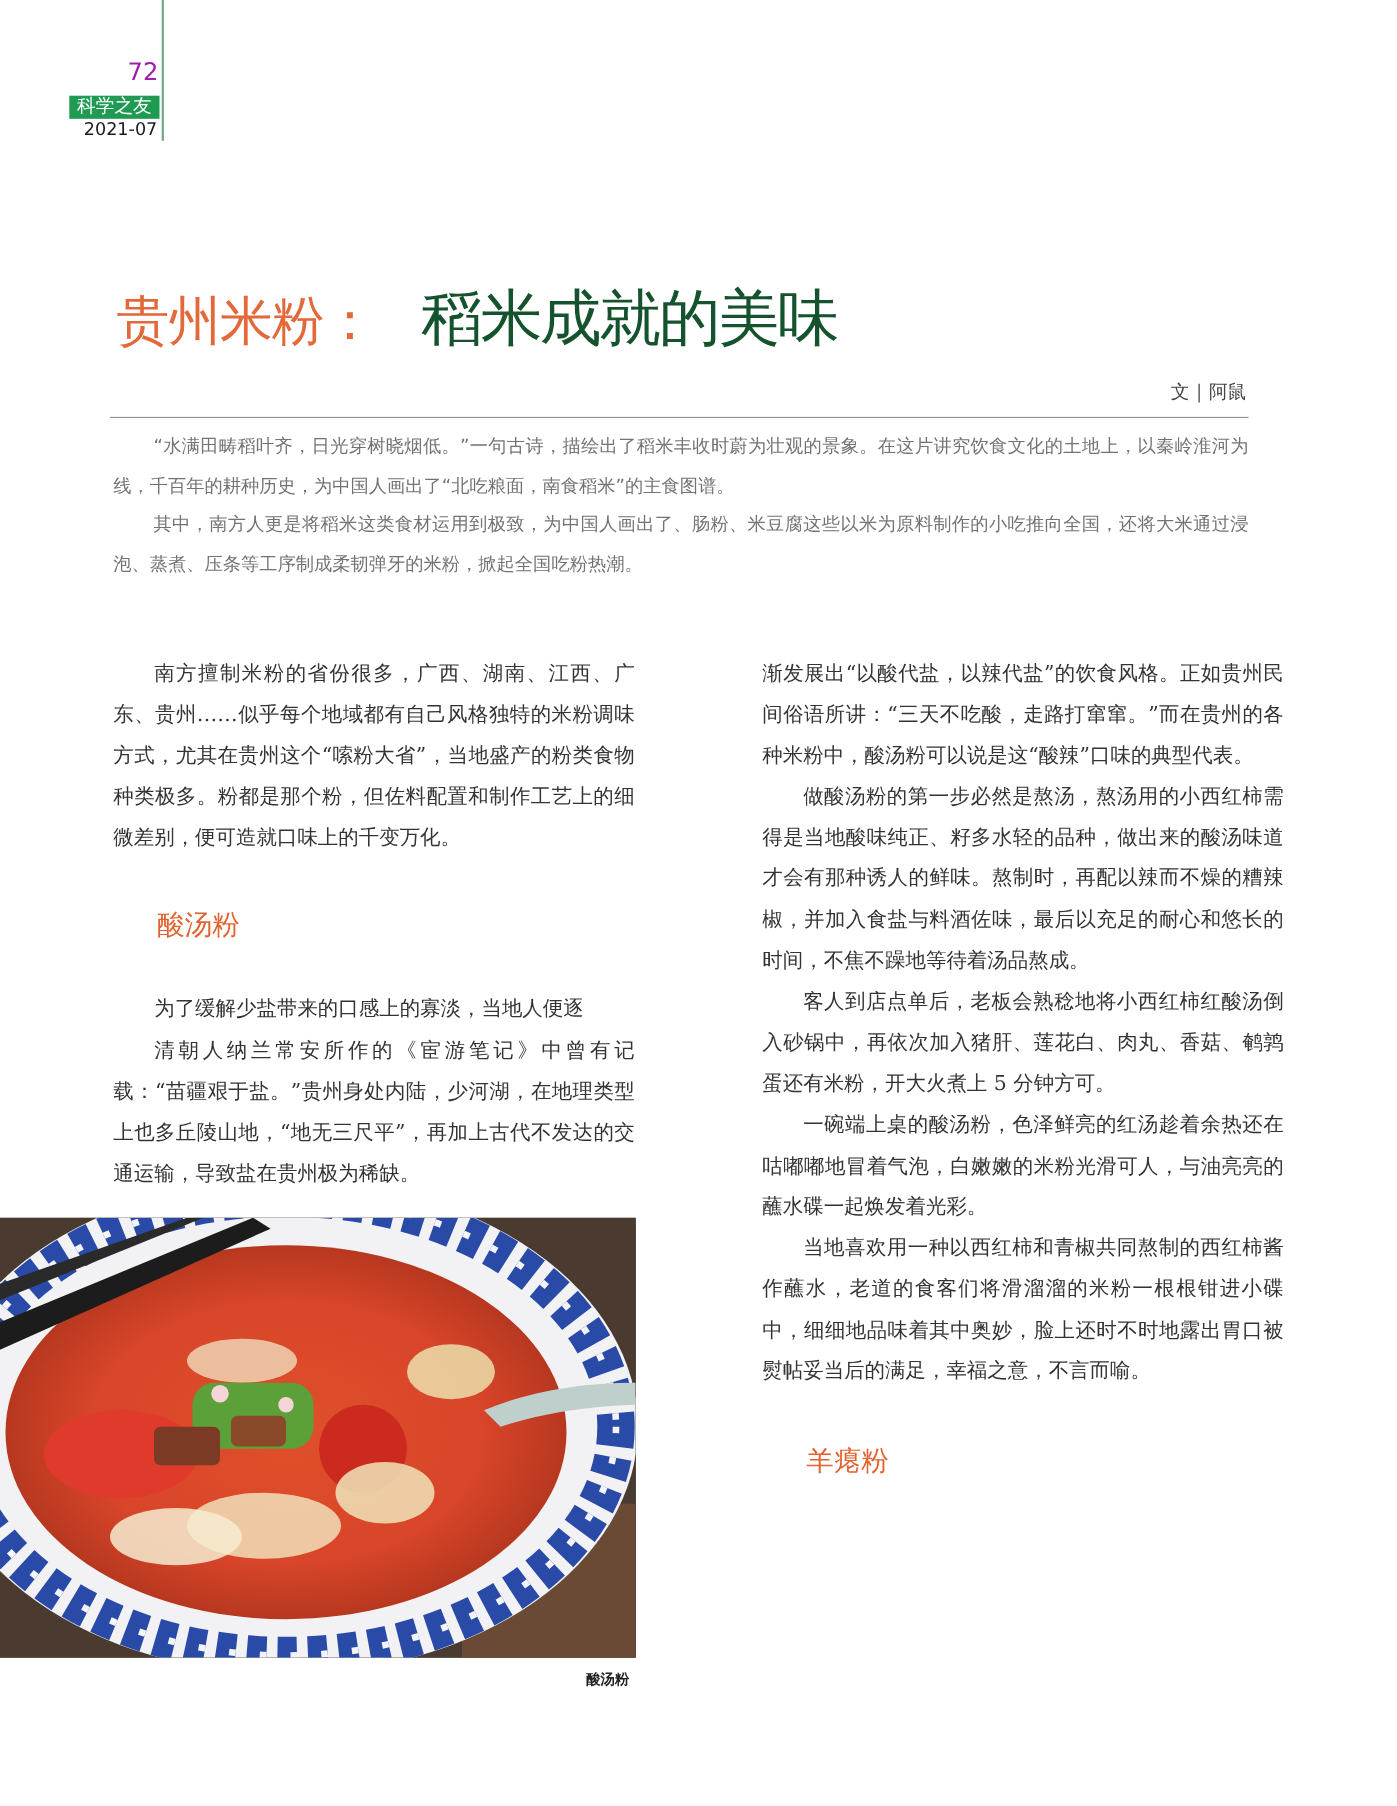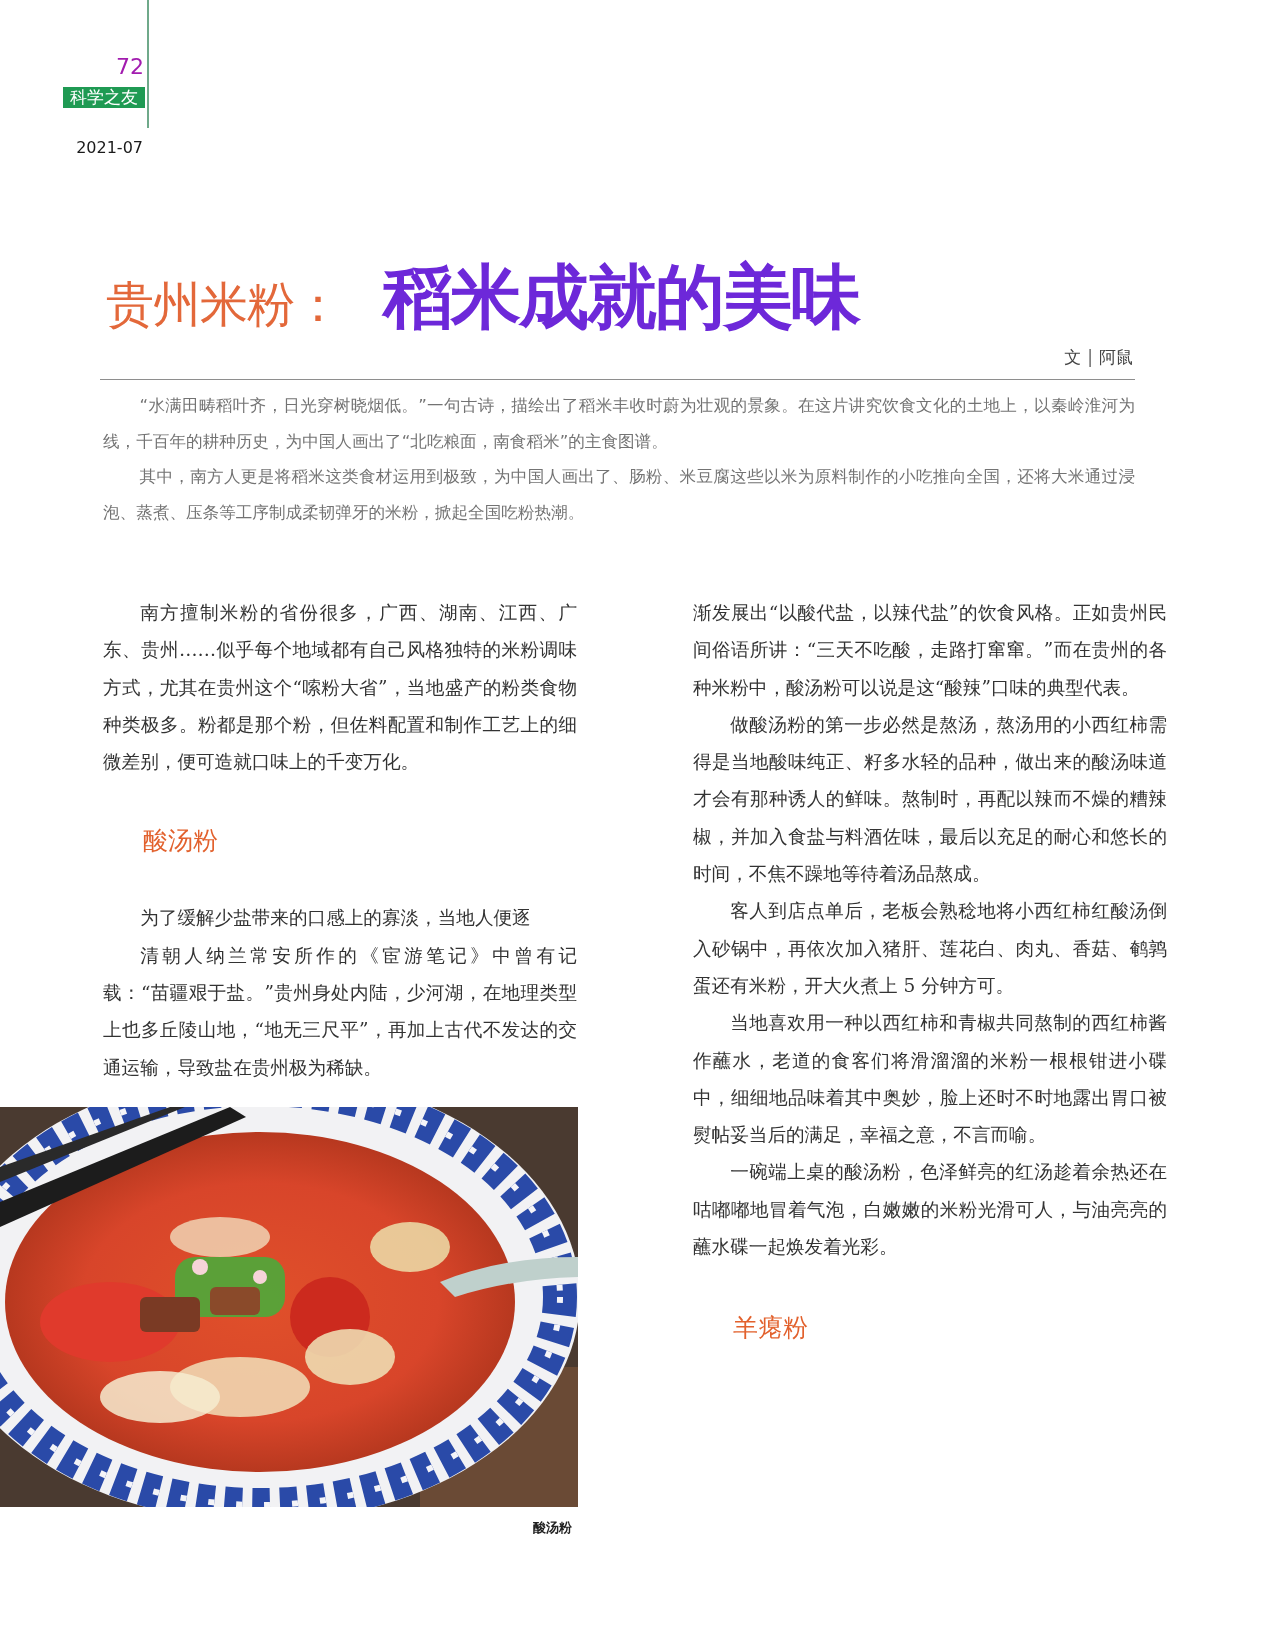--- a/index.html
+++ b/index.html
@@ -19,29 +19,29 @@
   }
   .mag-name {
     position: absolute; left: 63px; top: 87px; width: 82px; height: 21px;
     background: #1f9a53; color: #ffffff;
     font-family: "DejaVu Sans", "Liberation Sans", sans-serif;
     font-size: 17px; line-height: 21px; text-align: center; letter-spacing: 0px;
   }
   .issue {
     position: absolute; right: 1127px; top: 110px;
     font-family: "DejaVu Sans", "Liberation Sans", sans-serif;
-    font-size: 16px; color: #1a1a1a; line-height: 1; margin-top: 30px;
+    font-size: 16px; color: #1a1a1a; line-height: 1;
   }
   .title {
     position: absolute; left: 106px; top: 262px; white-space: nowrap;
     font-family: "DejaVu Sans", "Liberation Sans", sans-serif;
     color: #e65a28; line-height: 1;
   }
   .title .light { font-size: 48px; font-weight: 300; letter-spacing: -1px; color: #e3683a; }
-  .title .bold { font-size: 70px; font-weight: 700; margin-left: 42px; letter-spacing: -2px; color: #6d28d9; }
+  .title .bold { font-size: 56px; font-weight: 400; margin-left: 42px; letter-spacing: -2px; color: #14532d; }
   .byline {
     position: absolute; right: 137px; top: 349px;
     font-family: "DejaVu Sans", "Liberation Sans", sans-serif;
     font-size: 17px; color: #444; line-height: 1;
   }
   .byline .sep { margin: 0 6px; color: #666; }
   .rule {
     position: absolute; left: 100px; top: 379px; width: 1035px; height: 1px;
     background: #8e8e8e;
   }
@@ -101,22 +101,22 @@
   <p>南方擅制米粉的省份很多，广西、湖南、江西、广东、贵州……似乎每个地域都有自己风格独特的米粉调味方式，尤其在贵州这个“嗦粉大省”，当地盛产的粉类食物种类极多。粉都是那个粉，但佐料配置和制作工艺上的细微差别，便可造就口味上的千变万化。</p>
   <h2 class="section-heading" style="margin-top:48px; margin-bottom:46px;">酸汤粉</h2>
   <p>为了缓解少盐带来的口感上的寡淡，当地人便逐</p>
   <p>清朝人纳兰常安所作的《宦游笔记》中曾有记载：“苗疆艰于盐。”贵州身处内陆，少河湖，在地理类型上也多丘陵山地，“地无三尺平”，再加上古代不发达的交通运输，导致盐在贵州极为稀缺。</p>
 </div>
 
 <div class="col col-right">
   <p class="cont">渐发展出“以酸代盐，以辣代盐”的饮食风格。正如贵州民间俗语所讲：“三天不吃酸，走路打窜窜。”而在贵州的各种米粉中，酸汤粉可以说是这“酸辣”口味的典型代表。</p>
   <p>做酸汤粉的第一步必然是熬汤，熬汤用的小西红柿需得是当地酸味纯正、籽多水轻的品种，做出来的酸汤味道才会有那种诱人的鲜味。熬制时，再配以辣而不燥的糟辣椒，并加入食盐与料酒佐味，最后以充足的耐心和悠长的时间，不焦不躁地等待着汤品熬成。</p>
   <p>客人到店点单后，老板会熟稔地将小西红柿红酸汤倒入砂锅中，再依次加入猪肝、莲花白、肉丸、香菇、鹌鹑蛋还有米粉，开大火煮上 5 分钟方可。</p>
+  <p>一碗端上桌的酸汤粉，色泽鲜亮的红汤趁着余热还在咕嘟嘟地冒着气泡，白嫩嫩的米粉光滑可人，与油亮亮的蘸水碟一起焕发着光彩。</p>
   <p>当地喜欢用一种以西红柿和青椒共同熬制的西红柿酱作蘸水，老道的食客们将滑溜溜的米粉一根根钳进小碟中，细细地品味着其中奥妙，脸上还时不时地露出胃口被熨帖妥当后的满足，幸福之意，不言而喻。</p>
-  <p>一碗端上桌的酸汤粉，色泽鲜亮的红汤趁着余热还在咕嘟嘟地冒着气泡，白嫩嫩的米粉光滑可人，与油亮亮的蘸水碟一起焕发着光彩。</p>
   <h2 class="section-heading" style="margin-top:50px; margin-bottom:46px;">羊瘪粉</h2>
 </div>
 
 <div class="photo">
   <svg width="578" height="400" viewBox="0 0 578 400">
     <defs>
       <radialGradient id="soup" cx="50%" cy="50%" r="50%">
         <stop offset="0%" stop-color="#e0502a"></stop>
         <stop offset="70%" stop-color="#d8452a"></stop>
         <stop offset="100%" stop-color="#b7381f"></stop>

